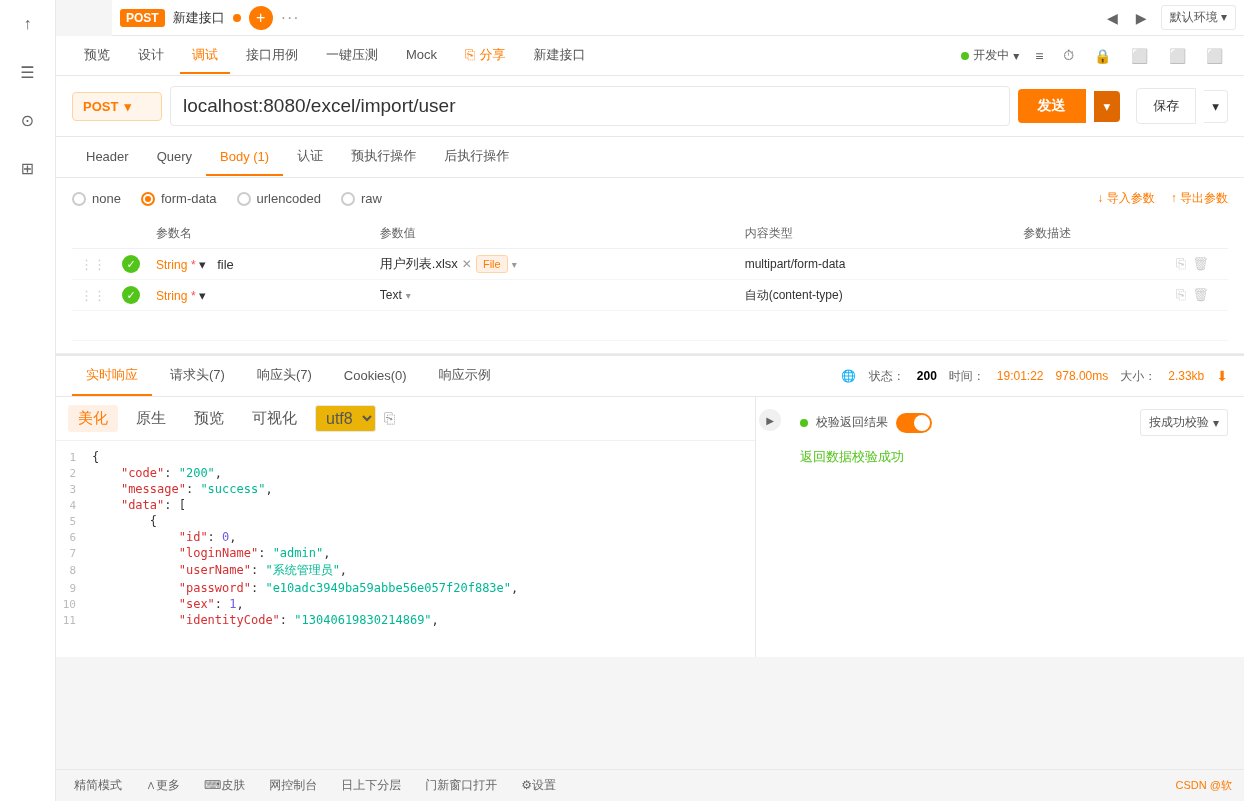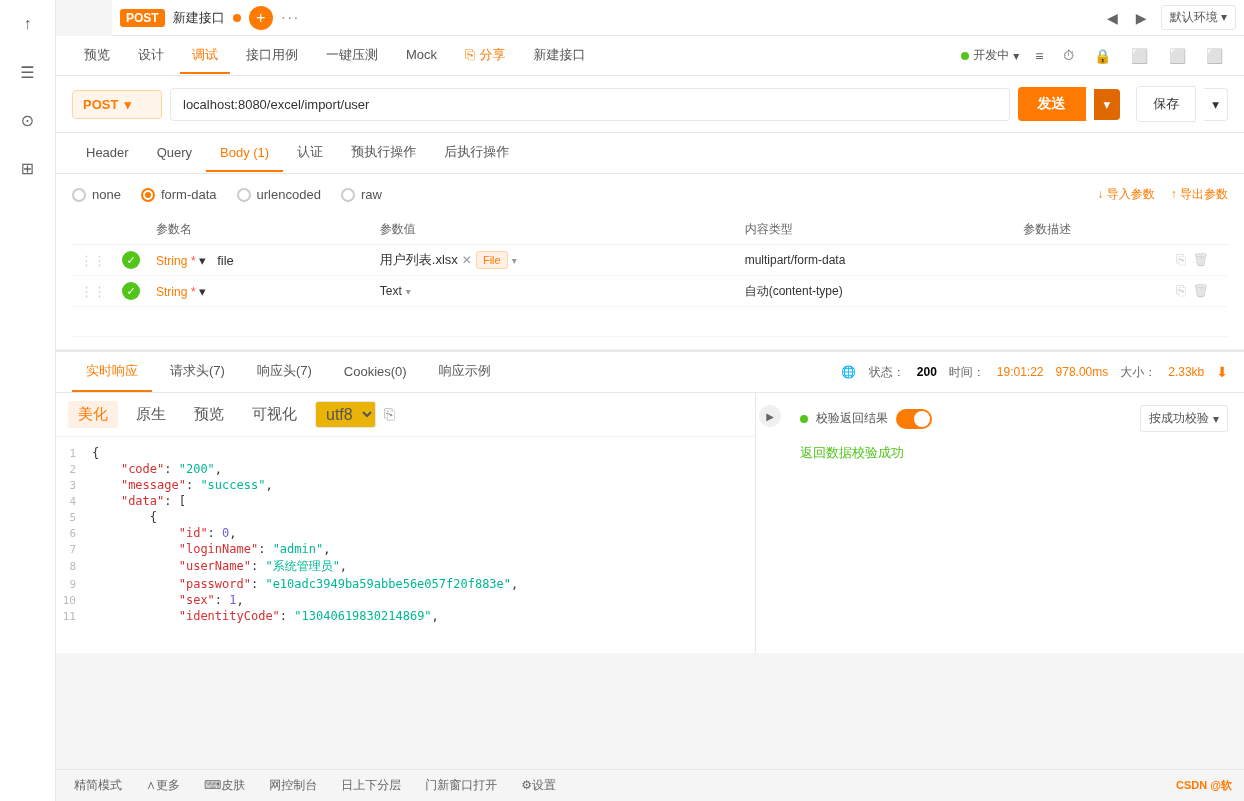--- a/index.html
+++ b/index.html
@@ -21,21 +21,21 @@
     .nav-right { margin-left: auto; display: flex; align-items: center; gap: 12px; }
     .env-badge { display: flex; align-items: center; gap: 4px; color: #555; font-size: 12px; }
     .env-dot { width: 8px; height: 8px; border-radius: 50%; background: #52c41a; }
     .icon-btn { color: #666; cursor: pointer; font-size: 14px; padding: 4px; }
 
     
     .url-bar {
       display: flex; align-items: center; background: #fff; padding: 10px 16px; gap: 8px; border-bottom: 1px solid #e8e8e8;
     }
     .method-select { background: #fff5eb; border: 1px solid #ffd4a3; color: #ff7a00; font-weight: bold; padding: 6px 10px; border-radius: 4px; font-size: 13px; cursor: pointer; display: flex; align-items: center; gap: 6px; min-width: 90px; }
-    .url-input { flex: 1; border: 1px solid #e8e8e8; border-radius: 4px; padding: 8px 12px; font-size: 13px; color: #333; outline: none; }
+    .url-input { flex: 1; border: 1px solid #e8e8e8; border-radius: 4px; padding: 8px 12px; font-size: 19px; color: #333; outline: none; }
     .send-btn { background: #ff7a00; color: #fff; border: none; padding: 8px 20px; border-radius: 4px 0 0 4px; font-size: 14px; font-weight: bold; cursor: pointer; display: flex; align-items: center; gap: 6px; white-space: nowrap; }
     .send-arrow { background: #e06800; color: #fff; border: none; padding: 8px 10px; border-radius: 0 4px 4px 0; cursor: pointer; }
     .save-btn { background: #fff; border: 1px solid #e8e8e8; color: #333; padding: 8px 16px; border-radius: 4px 0 0 4px; font-size: 13px; cursor: pointer; margin-left: 8px; }
     .save-arrow { background: #fff; border: 1px solid #e8e8e8; border-left: none; color: #333; padding: 8px 8px; border-radius: 0 4px 4px 0; cursor: pointer; }
 
     
     .req-tabs { display: flex; align-items: center; background: #fff; padding: 0 16px; border-bottom: 1px solid #e8e8e8; }
     .req-tab { padding: 10px 14px; cursor: pointer; color: #555; font-size: 13px; border-bottom: 2px solid transparent; }
     .req-tab.active { color: #ff7a00; border-bottom: 2px solid #ff7a00; }
 
@@ -115,21 +115,21 @@
     .code-area::-webkit-scrollbar-thumb { background: #ccc; border-radius: 3px; }
 
     
     .left-sidebar { width: 56px; background: #fff; border-right: 1px solid #e8e8e8; display: flex; flex-direction: column; align-items: center; padding: 8px 0; gap: 16px; position: fixed; left: 0; top: 0; bottom: 0; z-index: 10; }
     .sidebar-icon { width: 32px; height: 32px; display: flex; align-items: center; justify-content: center; border-radius: 4px; cursor: pointer; color: #666; font-size: 16px; }
     .main-content { margin-left: 56px; }
 
     
     .bottom-bar { position: fixed; bottom: 0; left: 56px; right: 0; height: 32px; background: #f5f5f5; border-top: 1px solid #e8e8e8; display: flex; align-items: center; padding: 0 12px; gap: 12px; font-size: 12px; color: #666; z-index: 10; }
     .bottom-btn { cursor: pointer; color: #666; padding: 0 6px; white-space: nowrap; }
-    .csdn-badge { margin-left: auto; color: #ff7a00; font-size: 11px; font-weight: bold; }
+    .csdn-badge { margin-left: auto; color: #ff7a00; font-size: 11px; }
 
     
     .app-header { height: 36px; background: #fff; border-bottom: 1px solid #e8e8e8; display: flex; align-items: center; padding: 0 8px; gap: 8px; margin-left: 56px; }
 
     .empty-row { height: 30px; border-bottom: 1px solid #f5f5f5; }
   </style>
 </head>
 <body>
 
 <div class="left-sidebar">

